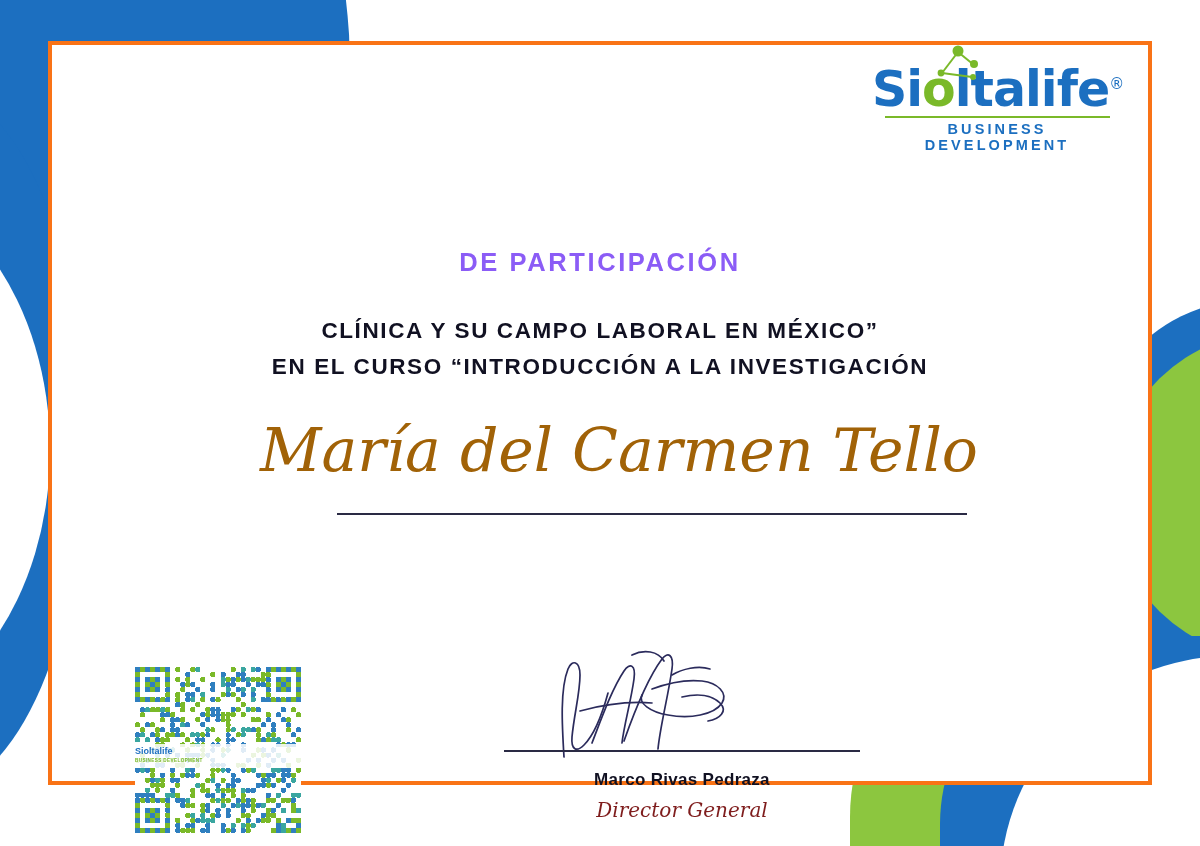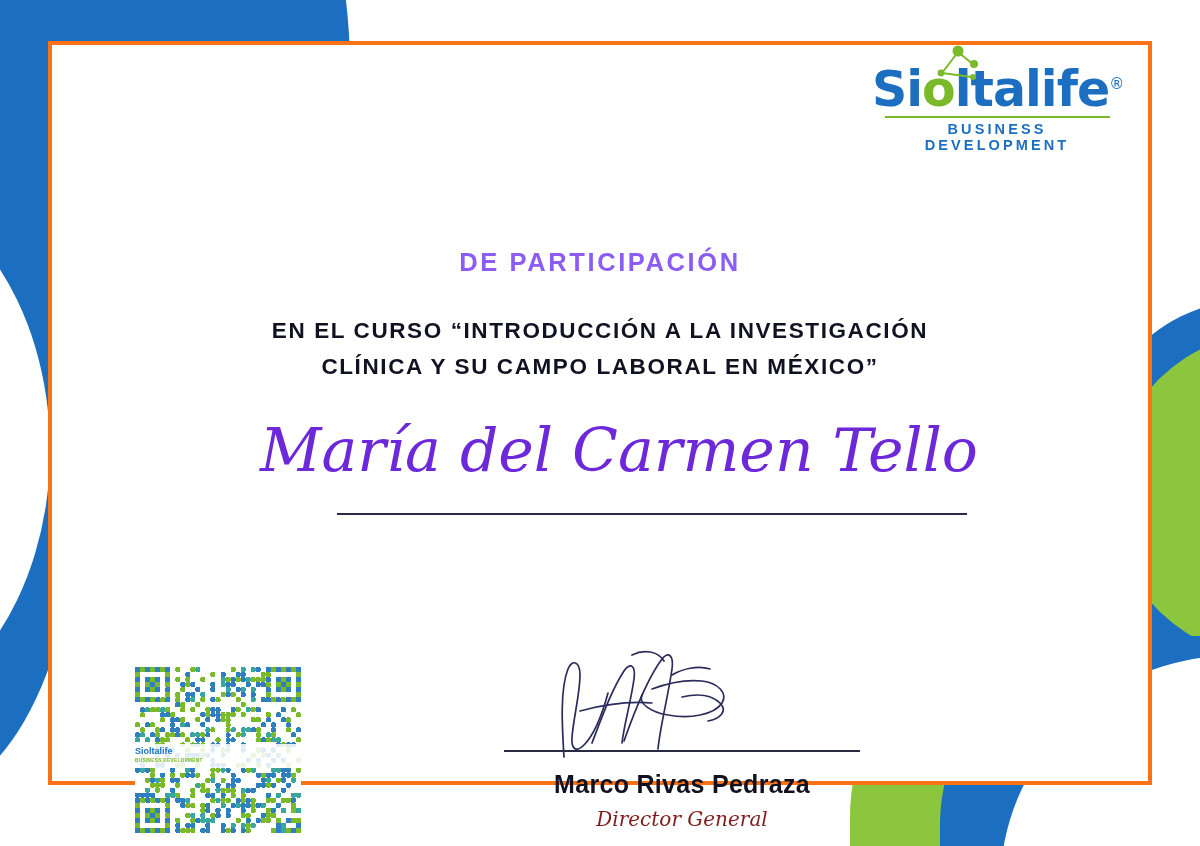--- a/index.html
+++ b/index.html
@@ -227,21 +227,21 @@
   }
   .recipient {
     position: absolute;
     left: 0;
     right: 0;
     top: 370px;
     text-align: center;
     font-family: "DejaVu Serif", serif;
     font-style: italic;
     font-size: 60px;
-    color: #6d28d9;
+    color: #a16207;
     white-space: nowrap;
     margin-left: 38px;
   }
   .recipient-rule {
     position: absolute;
     left: 285px;
     width: 630px;
     top: 468px;
     height: 1.5px;
     background: #2a2a44;
@@ -275,21 +275,21 @@
   .sign-rule {
     width: 356px;
     height: 1.5px;
     background: #2a2a44;
     margin: 0 auto;
     position: relative;
     top: -10px;
   }
   .sign-name {
     font-family: "Liberation Sans", sans-serif;
-    font-size: 25px;
+    font-size: 17px;
     font-weight: bold;
     color: #111122;
     margin-top: 8px;
     letter-spacing: .3px;
   }
   .sign-role {
     font-family: "DejaVu Serif", serif;
     font-style: italic;
     font-size: 20px;
     color: #7f1d1d;
@@ -358,22 +358,22 @@
         </svg>
         <span>Si</span><span class="green">o</span><span>ltalife</span><span class="logo-reg">®</span>
       </div>
       <div class="logo-rule"></div>
       <div class="logo-sub">BUSINESS DEVELOPMENT</div>
     </div>
 
     <div class="subtitle">DE PARTICIPACIÓN</div>
 
     <div class="course">
+      <div>CLÍNICA Y SU CAMPO LABORAL EN MÉXICO”</div>
       <div>EN EL CURSO “INTRODUCCIÓN A LA INVESTIGACIÓN</div>
-      <div>CLÍNICA Y SU CAMPO LABORAL EN MÉXICO”</div>
     </div>
 
     <div class="recipient">María del Carmen Tello</div>
     <div class="recipient-rule"></div>
 
 
     <div class="sign-wrap">
       <svg class="sign-svg" width="300" height="115" viewBox="0 0 300 115">
         <g fill="none" stroke="#2b2b5c" stroke-width="1.7" stroke-linecap="round">
           <path d="M32 112 C30 80 28 44 36 24 C40 14 48 16 48 30 C48 48 42 70 40 92 C39 104 44 108 52 100 C62 90 70 70 76 48"></path>

